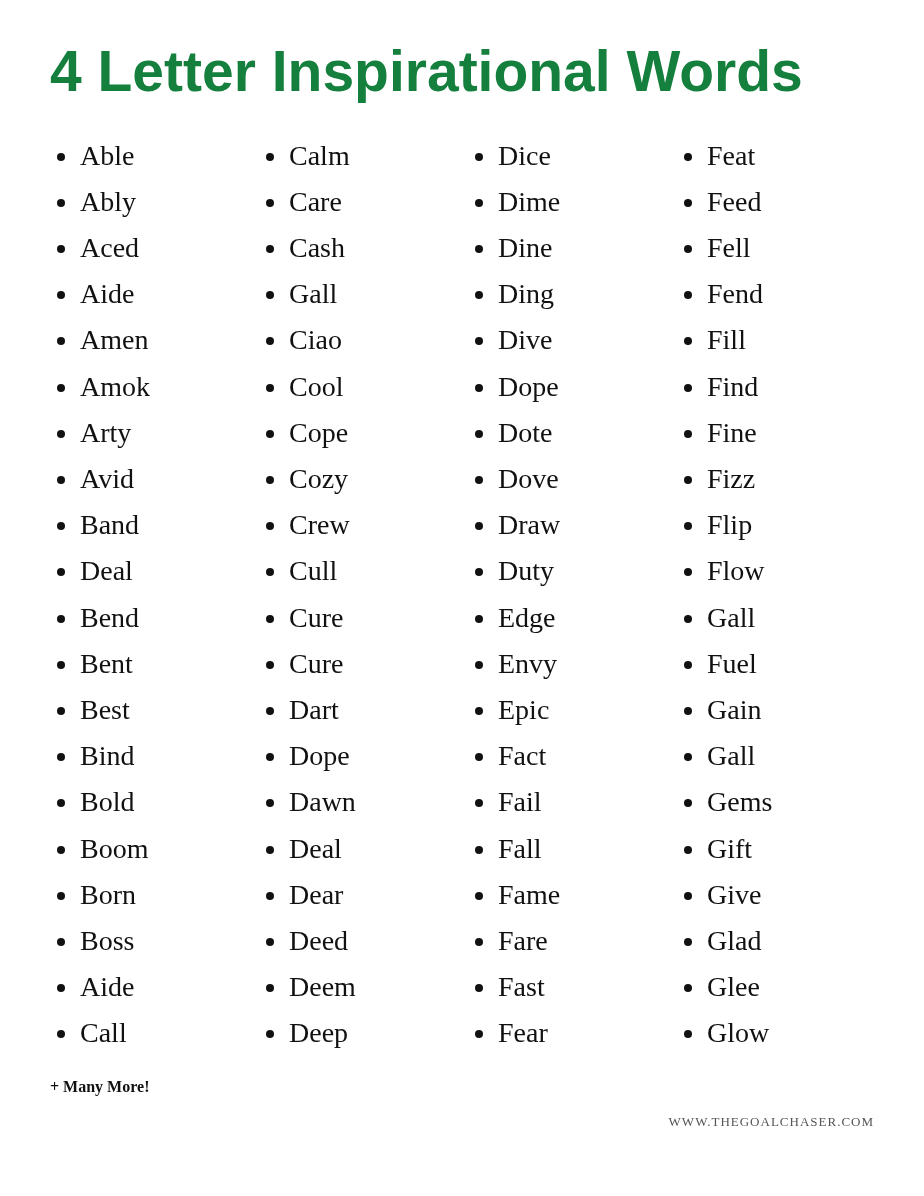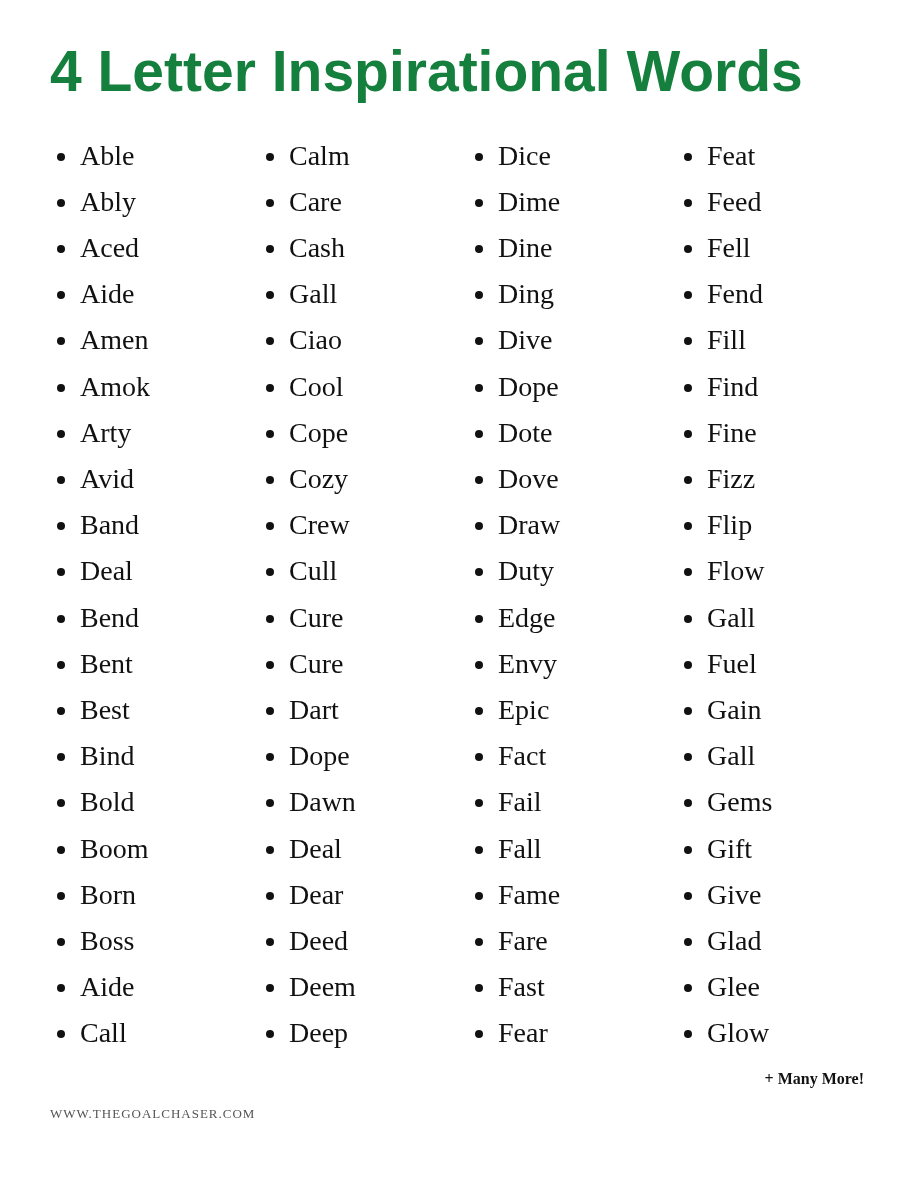--- a/index.html
+++ b/index.html
@@ -32,29 +32,28 @@
       list-style: disc;
       padding-left: 30px;
     }
     .col li {
       font-size: 28px;
       line-height: 1.65;
       color: #111;
       font-family: Georgia, serif;
     }
     .footer {
-      text-align: right;
       font-size: 16px;
       font-weight: bold;
       color: #111;
-      margin-top: 14px;
+      margin-top: 22px;
       padding-right: 10px;
     }
     .website {
-      text-align: left;
+      text-align: right;
       font-size: 13px;
       color: #555;
       margin-top: 18px;
       letter-spacing: 1px;
     }
   </style>
 </head>
 <body>
 
 <h1>4 Letter Inspirational Words</h1>

